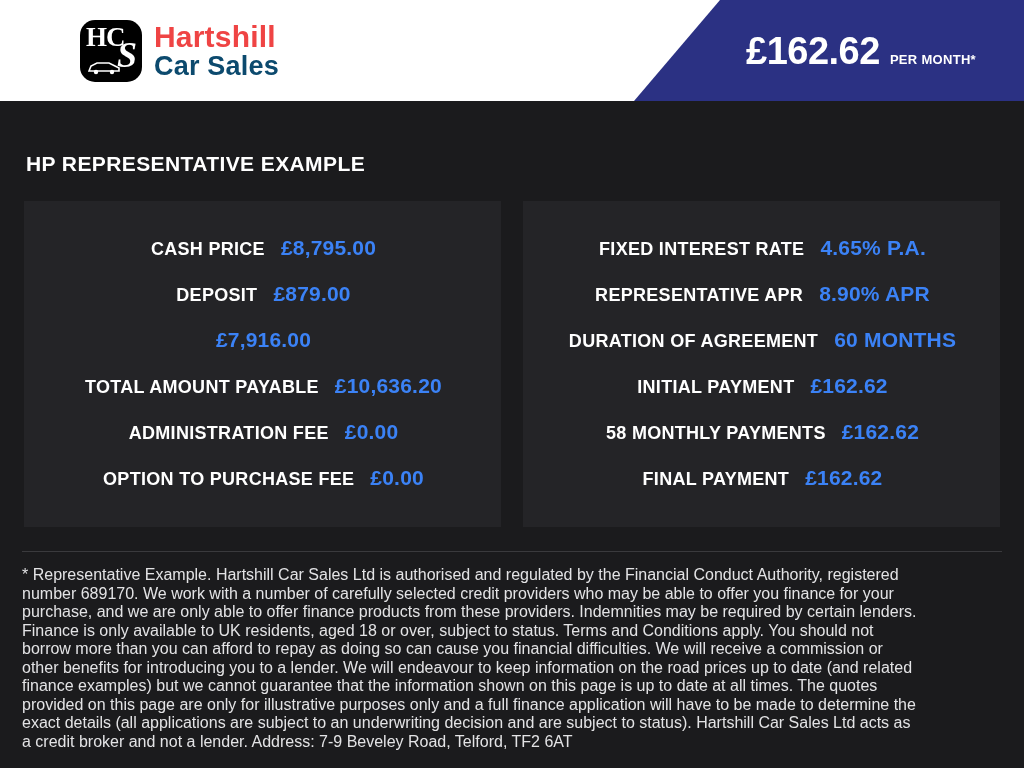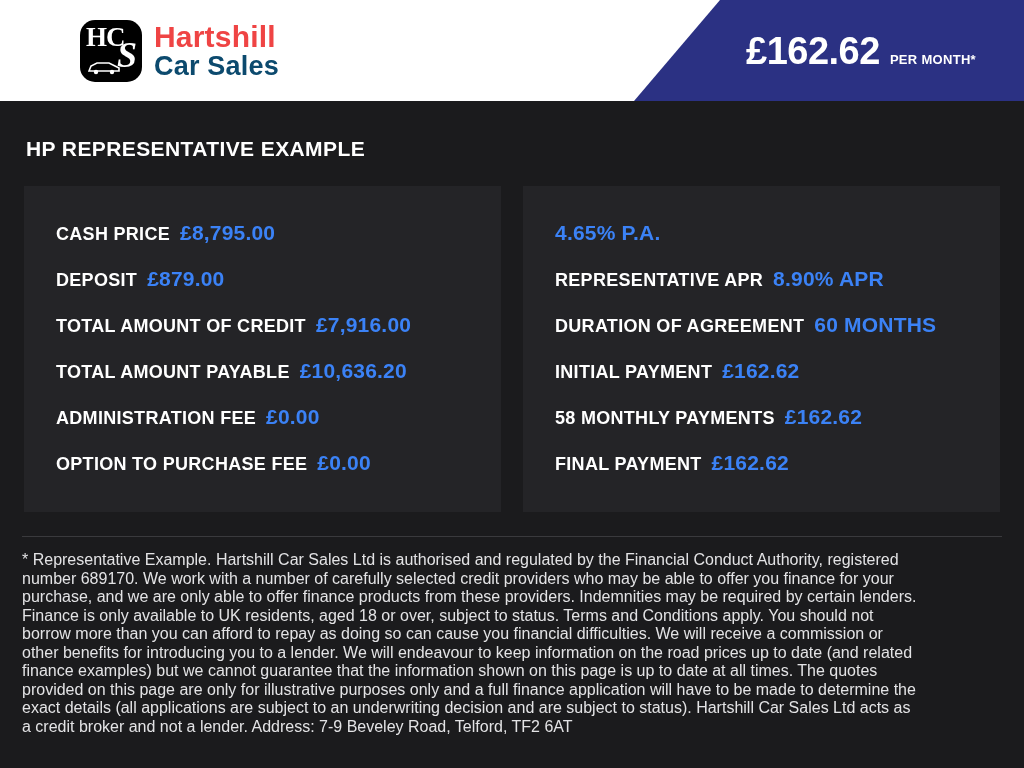--- a/index.html
+++ b/index.html
@@ -72,40 +72,40 @@
   .price-period {
     color: #fff; font-size: 13px; font-weight: bold; letter-spacing: .3px;
   }
 
   
   .page-title {
     color: #ffffff;
     font-size: 21px;
     font-weight: bold;
     letter-spacing: .4px;
-    margin: 36px 0 0 26px;
+    margin: 51px 0 0 26px;
   }
 
   
   .panels {
     display: flex;
     gap: 22px;
     margin: 25px 24px 0 24px;
   }
   .panel {
     background: #242427;
     flex: 1 1 0;
     padding: 24px 22px 26px 22px;
   }
   .row {
     display: flex;
     align-items: baseline;
-    justify-content: flex-start;
+    justify-content: center;
     padding: 11px 8px 11px 10px;
-    gap: 10px;
+    gap: 16px;
   }
   .row .label {
     color: #ffffff;
     font-size: 18px;
     font-weight: bold;
     letter-spacing: .3px;
     white-space: nowrap;
   }
   .row .value {
     color: #3b82f6;
@@ -163,39 +163,39 @@
   <div class="panel">
     <div class="row">
       <span class="label">CASH PRICE</span>
       <span class="value">£8,795.00</span>
     </div>
     <div class="row">
       <span class="label">DEPOSIT</span>
       <span class="value">£879.00</span>
     </div>
     <div class="row">
-      <span class="label">TOTAL AMOUNT OF CREDIT</span>
       <span class="value">£7,916.00</span>
     </div>
     <div class="row">
       <span class="label">TOTAL AMOUNT PAYABLE</span>
       <span class="value">£10,636.20</span>
     </div>
     <div class="row">
       <span class="label">ADMINISTRATION FEE</span>
       <span class="value">£0.00</span>
     </div>
     <div class="row">
       <span class="label">OPTION TO PURCHASE FEE</span>
       <span class="value">£0.00</span>
     </div>
   </div>
 
   <div class="panel">
     <div class="row">
+      <span class="label">FIXED INTEREST RATE</span>
       <span class="value">4.65% P.A.</span>
     </div>
     <div class="row">
       <span class="label">REPRESENTATIVE APR</span>
       <span class="value">8.90% APR</span>
     </div>
     <div class="row">
       <span class="label">DURATION OF AGREEMENT</span>
       <span class="value">60 MONTHS</span>
     </div>

